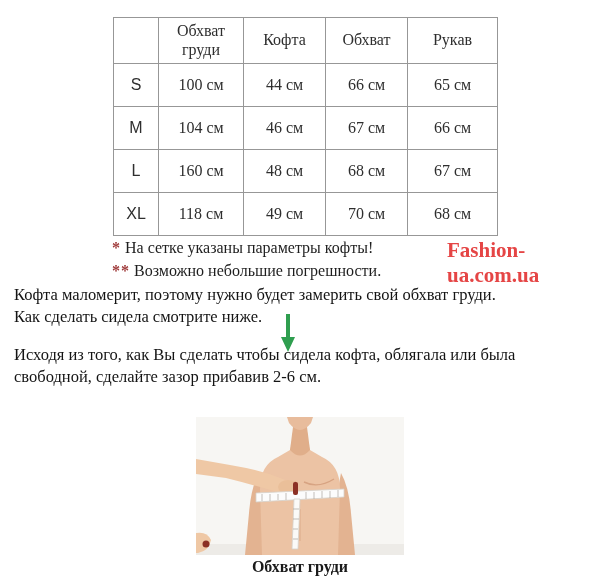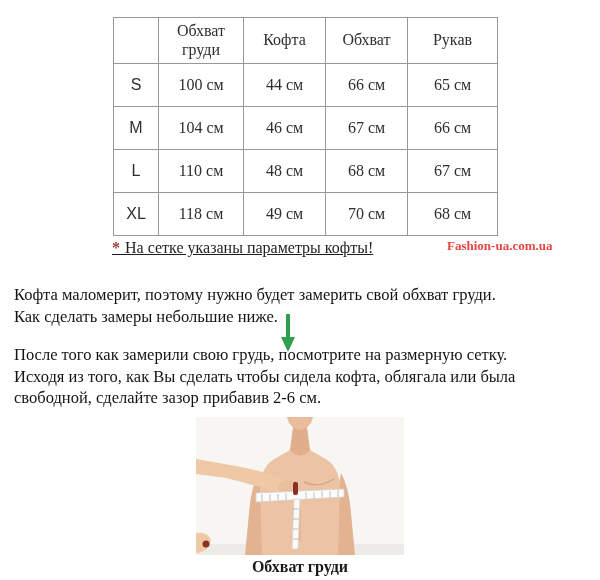--- a/index.html
+++ b/index.html
@@ -23,25 +23,25 @@
   .size-table col.c3 { width:82px; }
   .size-table col.c4 { width:90px; }
   .size-table thead th { height:46px; padding:2px 6px; }
   .size-table tbody td { height:43px; }
   .size-cell {
     font-family:"Liberation Sans", sans-serif;
     font-size:15px; color:#3d3d3d;
   }
 
   
-  .notes { position:absolute; left:112px; top:236px; font-size:16px; line-height:23px; color:#1e1e1e;text-decoration:underline; }
+  .notes { position:absolute; left:112px; top:236px; font-size:16px; line-height:23px; color:#1e1e1e; }
   .note-marker { color:#a03c3c; font-weight:bold; letter-spacing:1px; }
   .brand {
     position:absolute; left:447px; top:238px;
-    color:#e54545; font-weight:bold; font-size:13px;
+    color:#e54545; font-weight:bold; font-size:21px;
     text-decoration:none;
   }
 
   
   .para { position:absolute; left:14px; font-size:16.5px; line-height:21.5px; color:#141414; }
   .p1 { top:284px; }
   .p2 { top:344px; }
   .para .line { display:block; white-space:nowrap; }
 
   
@@ -86,56 +86,59 @@
       </tr>
       <tr>
         <td class="size-cell">M</td>
         <td>104 см</td>
         <td>46 см</td>
         <td>67 см</td>
         <td>66 см</td>
       </tr>
       <tr>
         <td class="size-cell">L</td>
-        <td>110 см</td>
+        <td>160 см</td>
         <td>48 см</td>
         <td>68 см</td>
         <td>67 см</td>
       </tr>
       <tr>
         <td class="size-cell">XL</td>
         <td>118 см</td>
         <td>49 см</td>
         <td>70 см</td>
         <td>68 см</td>
       </tr>
     </tbody>
   </table>
 
   <div class="notes">
     <div>
       <span class="note-marker">*</span>
       <span>На сетке указаны параметры кофты!</span>
     </div>
+    <div>
+      <span class="note-marker">**</span>
+      <span>Возможно небольшие погрешности.</span>
+    </div>
   </div>
 
   <span class="brand">Fashion-ua.com.ua</span>
 
   <p class="para p1">
     <span class="line">Кофта маломерит, поэтому нужно будет замерить свой обхват груди.</span>
-    <span class="line">Как сделать замеры небольшие ниже.</span>
+    <span class="line">Как сделать сидела смотрите ниже.</span>
   </p>
 
   <svg class="down-arrow" viewBox="0 0 16 38">
     <rect x="6" y="0" width="4" height="24" fill="#2f9e4f"></rect>
     <polygon points="1,23 15,23 8,38" fill="#2f9e4f"></polygon>
   </svg>
 
   <p class="para p2">
-    <span class="line">После того как замерили свою грудь, посмотрите на размерную сетку.</span>
     <span class="line">Исходя из того, как Вы сделать чтобы сидела кофта, облягала или была</span>
     <span class="line">свободной, сделайте зазор прибавив 2-6 см.</span>
   </p>
 
   <svg class="photo" viewBox="0 0 208 138">
     <rect width="208" height="138" fill="#f7f6f3"></rect>
     <rect y="127" width="208" height="11" fill="#edebe7"></rect>
 
     <path d="M63,56 Q55,70 53,96 L49,138 L73,138 L70,94 Z" fill="#e3b391"></path>
     <path d="M145,56 Q153,70 155,96 L159,138 L135,138 L138,94 Z" fill="#e3b391"></path>

